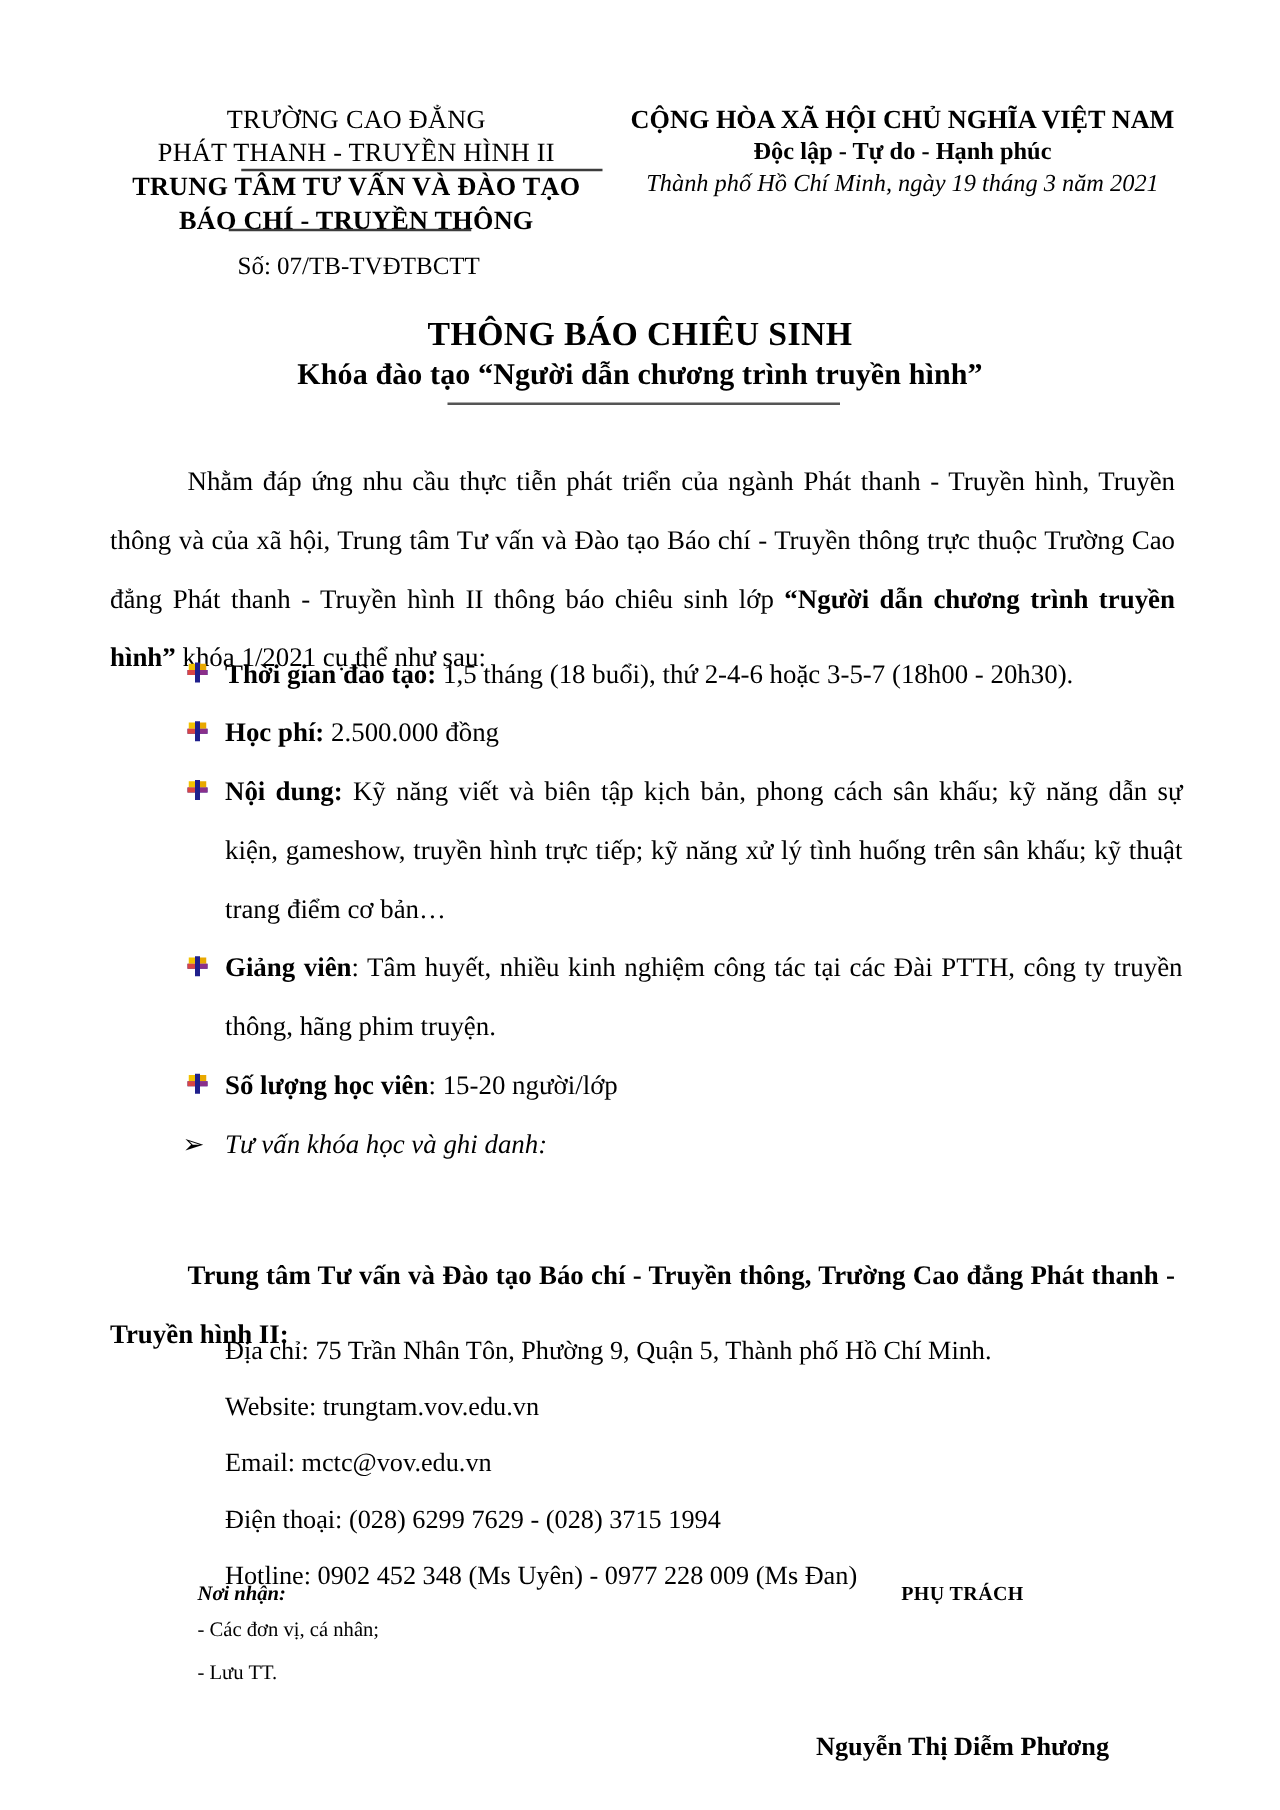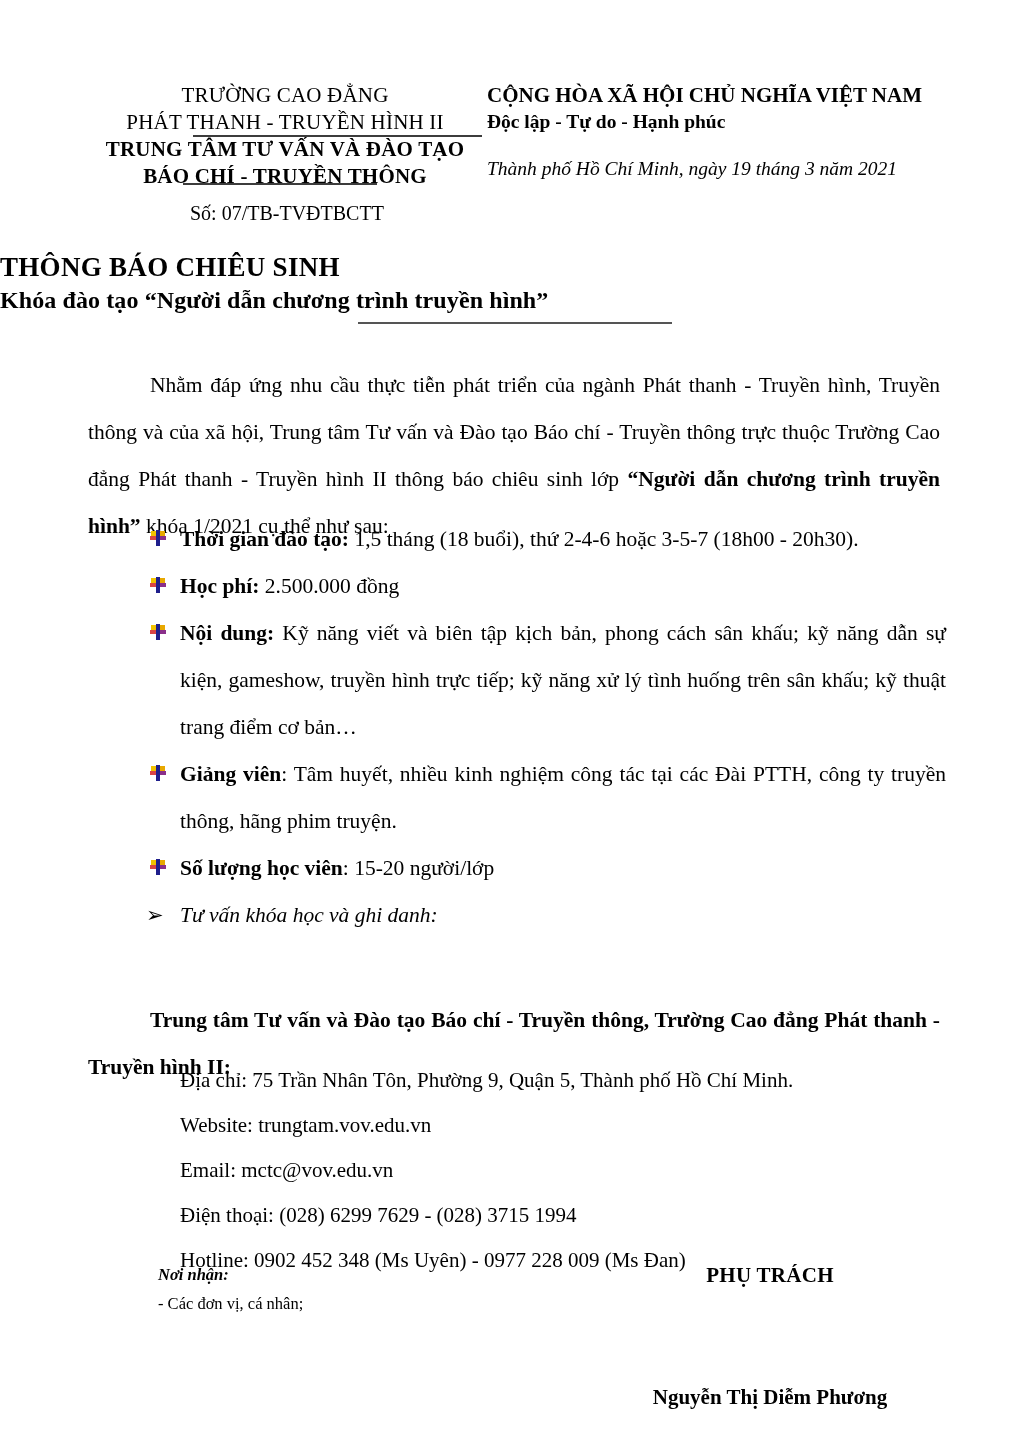--- a/index.html
+++ b/index.html
@@ -69,58 +69,58 @@
     width: 194px;
     height: 0;
     border-top: 2px solid #3c3c3c;
   }
 
   .hdr-right {
     position: absolute;
     left: 487px;
     top: 0;
     width: 470px;
-    text-align: left;
+    text-align: center;
   }
   .hdr-right .r1 {
     font-weight: bold;
     font-size: 21px;
     line-height: 27px;
     white-space: nowrap;
   }
   .hdr-right .r2 {
     font-weight: bold;
     font-size: 19.5px;
     line-height: 26px;
     white-space: nowrap;
   }
   .hdr-right .r3 {
     font-style: italic;
     font-size: 19.5px;
     line-height: 26px;
-    margin-top: 21px;
     white-space: nowrap;
   }
 
   .docnum {
     position: absolute;
     left: 190px;
     top: 200px;
     font-size: 20px;
     line-height: 26px;
     white-space: nowrap;
     text-align: right;
   }
 
   
   .title-block {
     position: absolute;
     top: 250px;
     left: 0;
     width: 1024px;
+    text-align: center;
   }
   .title-main {
     font-weight: bold;
     font-size: 27px;
     line-height: 34px;
     letter-spacing: 0.3px;
   }
   .title-sub {
     font-weight: bold;
     font-size: 24px;
@@ -289,21 +289,21 @@
   }
   .signature {
     position: absolute;
     left: 560px;
     top: 0;
     width: 420px;
     text-align: center;
   }
   .signature .stitle {
     font-weight: bold;
-    font-size: 21px;
+    font-size: 16px;
     line-height: 27px;
     letter-spacing: 0.3px;
   }
   .signature .sname {
     font-weight: bold;
     font-size: 21px;
     line-height: 27px;
     margin-top: 95px;
     text-align: center;
   }
@@ -421,20 +421,21 @@
     <div class="contact-line">Email: mctc@vov.edu.vn</div>
     <div class="contact-line">Điện thoại: (028) 6299 7629 - (028) 3715 1994</div>
     <div class="contact-line">Hotline: 0902 452 348 (Ms Uyên) - 0977 228 009 (Ms Đan)</div>
   </div>
 
   <div class="footer">
 
     <div class="recipients">
       <div class="rtitle">Nơi nhận:</div>
       <div class="ritem">- Các đơn vị, cá nhân;</div>
+      <div class="ritem">- Lưu TT.</div>
     </div>
 
     <div class="signature">
       <div class="stitle">PHỤ TRÁCH</div>
       <div class="sname">Nguyễn Thị Diễm Phương</div>
     </div>
 
   </div>
 
 </div>

